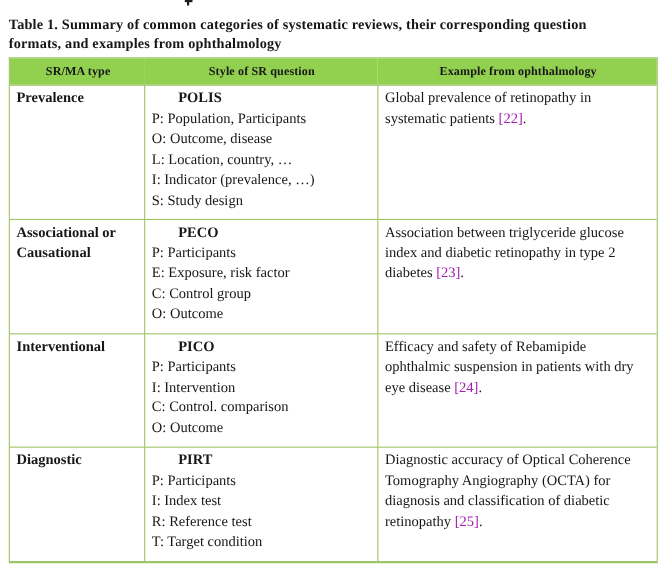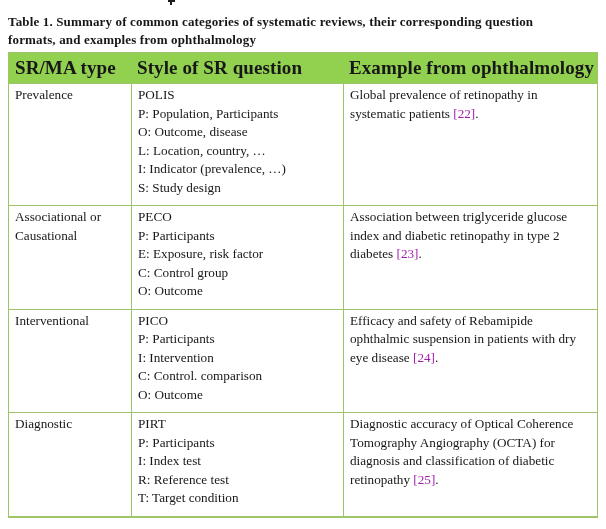--- a/index.html
+++ b/index.html
@@ -28,33 +28,33 @@
     position: absolute; left: 8px; top: 52px;
     width: 588px; table-layout: fixed;
     border-collapse: separate; border-spacing: 0;
     border: 1px solid #9fc468; border-bottom-width: 2px;
   }
   col.c1 { width: 122px; }
   col.c2 { width: 212px; }
   col.c3 { width: 254px; }
   th {
     background: #92d050;
-    font-size: 19px; font-weight: bold; text-align: left;
+    font-size: 11px; font-weight: bold; text-align: center;
     padding: 4px 4px 4px 6px; height: 16px;
     letter-spacing: 0.1px;
     overflow: hidden; white-space: nowrap;
   }
   td {
     vertical-align: top;
     font-size: 13.2px; line-height: 18.5px;
     padding: 2px 6px 8px 6px;
     border-top: 1px solid #9fc468;
   }
   td + td { border-left: 1px solid #9fc468; }
-  .bold { font-weight: normal; }
+  .bold { font-weight: bold; margin-left: 24px; }
   .cite { color: #a21caf; text-decoration: none; cursor: pointer; }
 </style>
 </head>
 <body>
 
 <div class="speck"></div>
 
 <div class="caption">
   <div>Table 1. Summary of common categories of systematic reviews, their corresponding question</div>
   <div>formats, and examples from ophthalmology</div>

